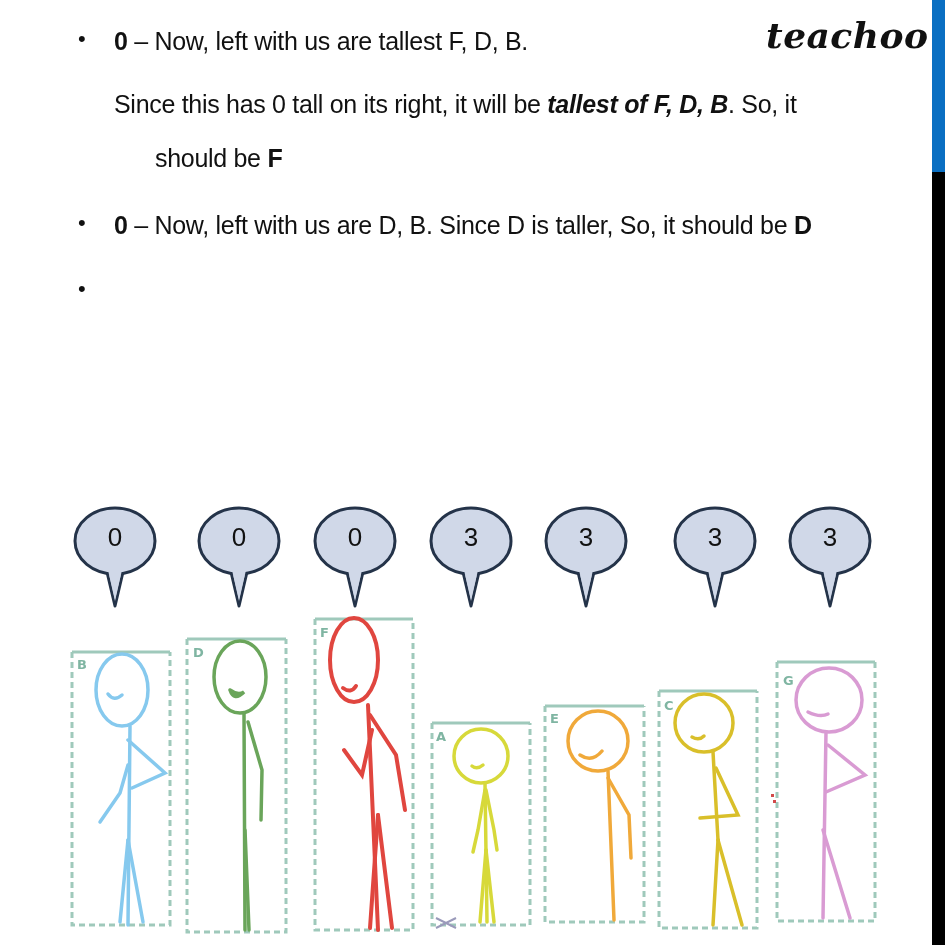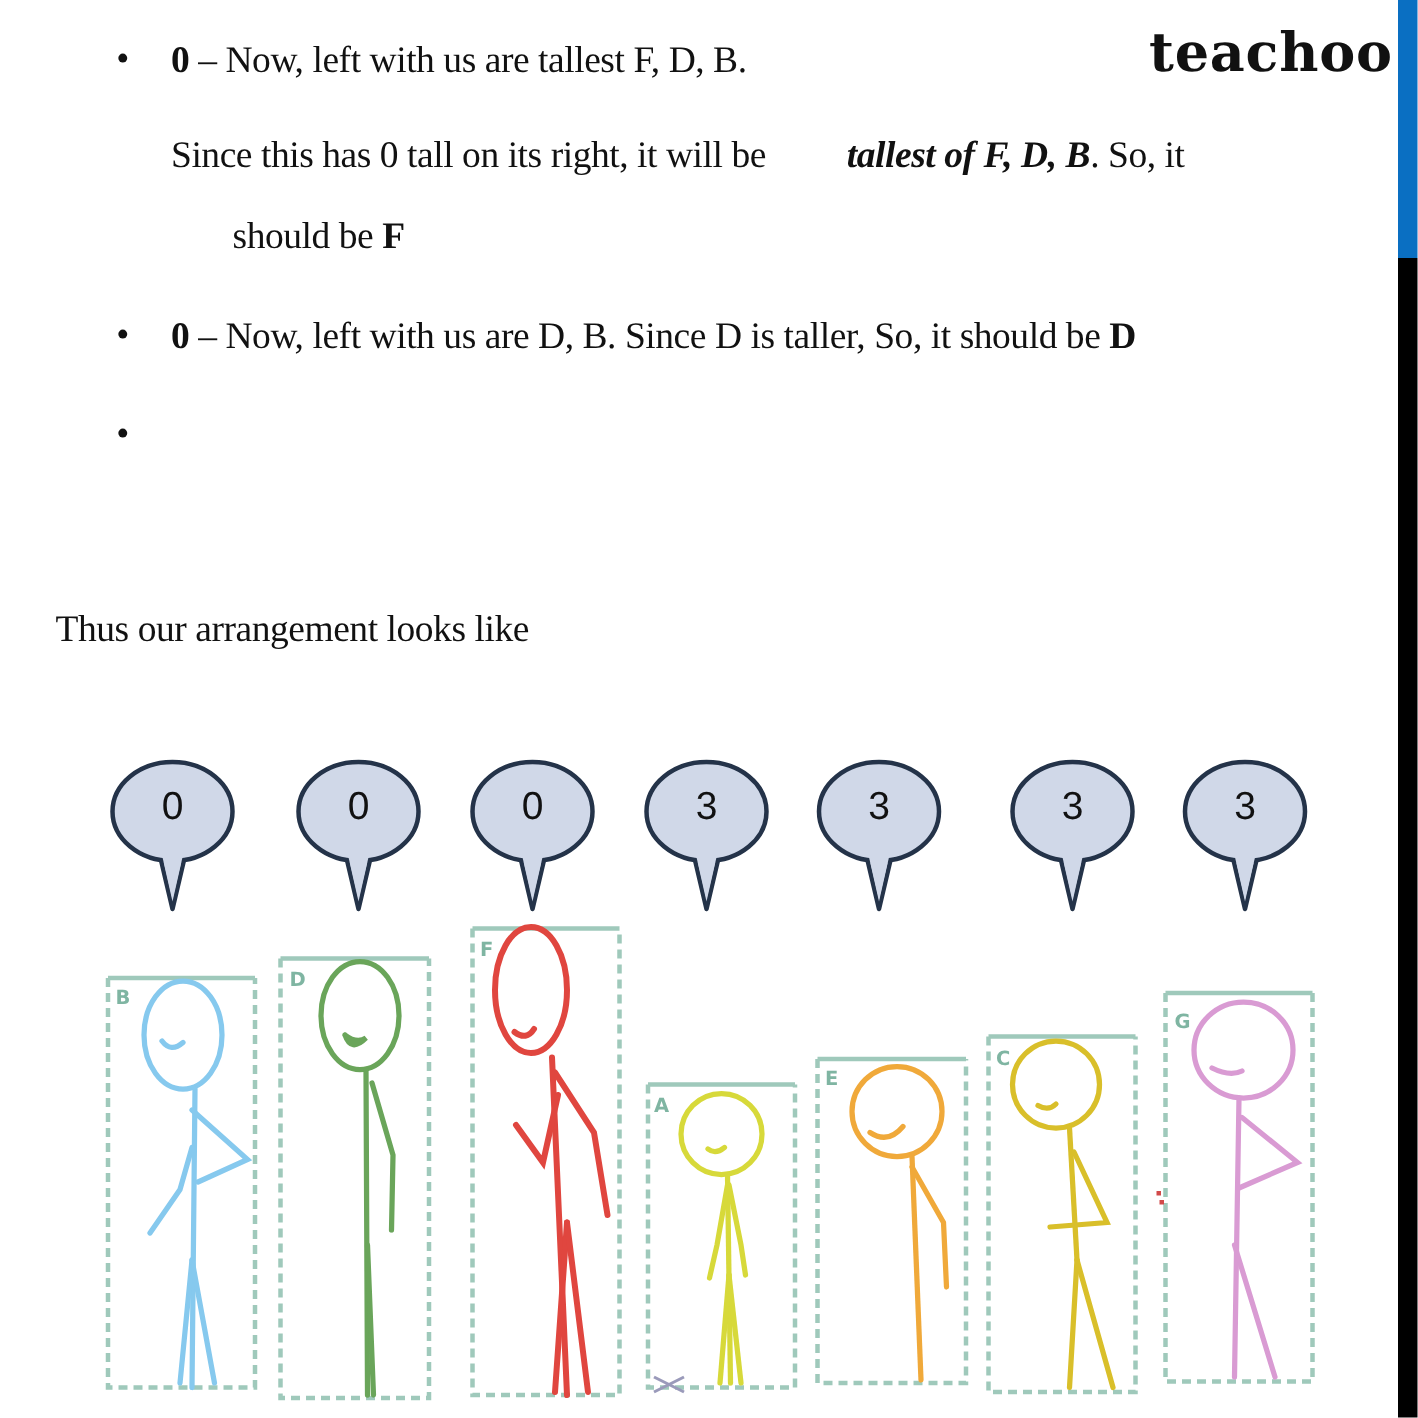--- a/index.html
+++ b/index.html
@@ -1,26 +1,26 @@
 <!DOCTYPE html>
 <html><head>
 <meta charset="utf-8">
 <style>
   html, body { margin: 0; padding: 0; }
   body { width: 945px; height: 945px; position: relative; overflow: hidden; background: #ffffff;
          font-family: "Liberation Sans", "DejaVu Sans", sans-serif; color: #111; }
   .slide { position: absolute; left: 0; top: 0; width: 945px; height: 945px; }
   .side-blue { position: absolute; left: 932px; top: 0; width: 13px; height: 172px; background: #0a6fc2; }
   .side-black { position: absolute; left: 932px; top: 172px; width: 13px; height: 773px; background: #000; }
-  .logo { position: absolute; left: 766px; top: 14px; font-family: "DejaVu Serif", serif; font-weight: bold;
+  .logo { position: absolute; left: 766px; top: 14px; font-family: "DejaVu Serif", serif; font-style: italic; font-weight: bold;
           font-size: 36px; letter-spacing: 0.5px; color: #111; }
-  .line { position: absolute; font-size: 25px; line-height: 30px; white-space: nowrap; letter-spacing: -0.3px; font-family: Liberation Serif, serif; }
+  .line { position: absolute; font-size: 25px; line-height: 30px; white-space: nowrap; letter-spacing: -0.3px; }
   .bullet { position: absolute; font-size: 22px; line-height: 30px; }
   b, .bold { font-weight: bold; }
-  .bi { font-weight: bold; font-style: italic; margin-left: 48px; }
+  .bi { font-weight: bold; font-style: italic; }
   .bubble { position: absolute; width: 88px; height: 104px; }
   .bubble svg { position: absolute; left: 0; top: 0; }
   .bubble .num { position: absolute; left: 0; top: 16px; width: 84px; text-align: center; font-size: 26px; color: #111; }
   .figs { position: absolute; left: 0; top: 0; width: 945px; height: 945px; }
 </style>
 </head>
 <body>
 
 <div class="slide">
 
@@ -40,21 +40,20 @@
     <span>should be </span><b>F</b>
   </div>
 
   <div class="bullet" style="left:78px; top:208px;">•</div>
   <div class="line" style="left:114px; top:210px;">
     <b>0</b><span> – </span><span>Now, left with us are D, B. Since D is taller, So, it should be </span><b>D</b>
   </div>
 
   <div class="bullet" style="left:78px; top:274px;">•</div>
 
-  <div class="line" style="left:37px; top:405px;">Thus our arrangement looks like</div>
 
   <div class="bubble" style="left:73px; top:506px;">
     <svg width="88" height="104">
         <path d="M34 66 L42 100 L50 66" fill="#d0d8e8" stroke="#243349" stroke-width="3" stroke-linejoin="round"></path>
         <ellipse cx="42" cy="35" rx="40" ry="33" fill="#d0d8e8" stroke="#243349" stroke-width="3"></ellipse>
         <path d="M35 64 L42 95 L49 64 Z" fill="#d0d8e8"></path>
       </svg>
     <div class="num">0</div>
   </div>
   <div class="bubble" style="left:197px; top:506px;">

